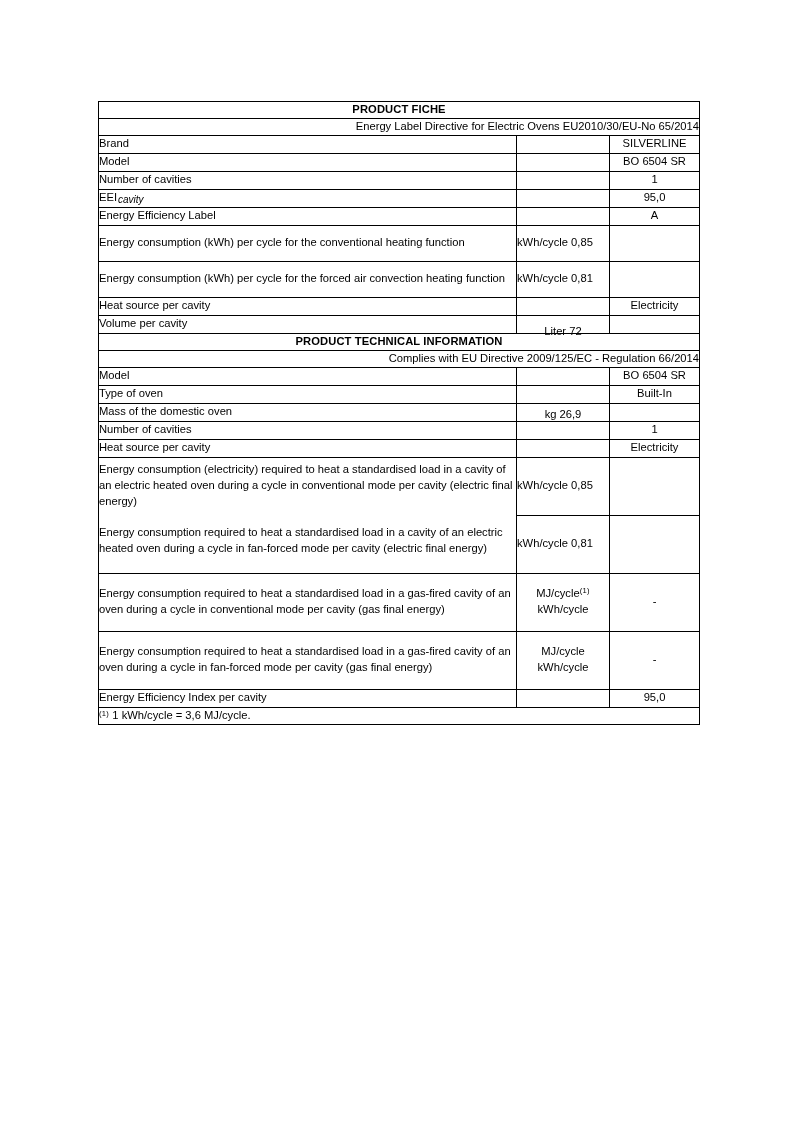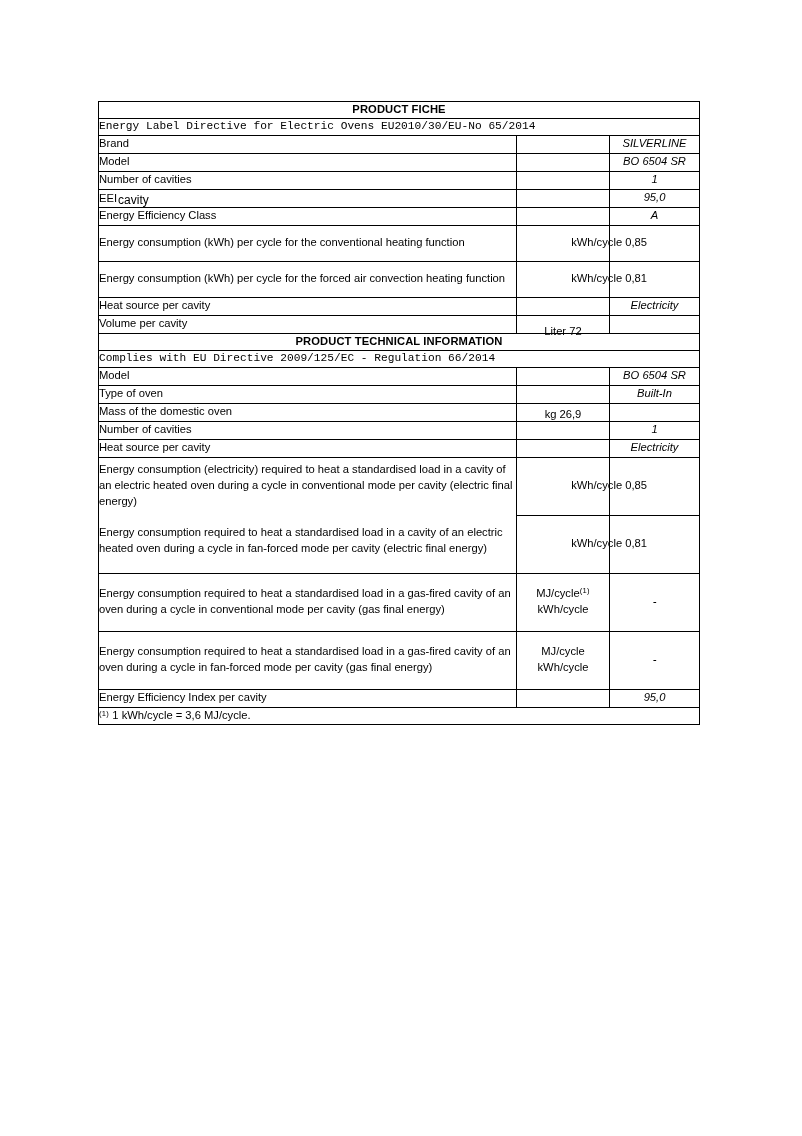--- a/index.html
+++ b/index.html
@@ -49,52 +49,51 @@
     white-space: normal;
   }
   .cell-mid {
     text-align: center;
     padding: 1px 2px;
     position: relative;
   }
   .cell-right {
     text-align: center;
     padding: 1px 2px;
-    font-style: italic;
   }
 
   
   .section-title td {
     text-align: center;
     font-weight: bold;
     font-size: 12.4px;
     padding: 7px 0 7px 0;
     letter-spacing: 0.1px;
   }
 
   .directive td {
-    text-align: left;
+    text-align: right;
     padding: 1px 0 1px 3px;
     font-size: 11.2px;
-    font-family: Liberation Mono, monospace;
   }
 
   .footnote td {
     text-align: left;
     padding: 2px 0 3px 3px;
     font-size: 11px;
     margin-left: 16px;
   }
 
   sub.cav {
-    font-size: 12px;
+    font-size: 10px;
     vertical-align: baseline;
     position: relative;
     top: 2px;
     padding-left: 1px;
+    font-style: italic;
   }
 
   sup.fn {
     font-size: 7.6px;
     vertical-align: baseline;
     position: relative;
     top: -4px;
     padding-left: 0px;
     letter-spacing: 0.3px;
   }
@@ -103,25 +102,25 @@
     font-size: 7.6px;
     vertical-align: baseline;
     position: relative;
     top: -3px;
     letter-spacing: 0.3px;
   }
 
   
   .overflow-unit {
     position: absolute;
-    left: 8px;
+    left: 0;
     top: 50%;
     transform: translateY(-50%);
     width: 122px;
-    text-align: right;
+    text-align: left;
     white-space: nowrap;
     z-index: 5;
     pointer-events: none;
   }
 
   
   .unit-low {
     position: absolute;
     left: 0;
     width: 100%;
@@ -194,21 +193,21 @@
         <td class="cell-right">1</td>
       </tr>
 
       <tr class="row-std">
         <td class="cell-label"><span>EEI</span><sub class="cav">cavity</sub></td>
         <td class="cell-mid"></td>
         <td class="cell-right">95,0</td>
       </tr>
 
       <tr class="row-std">
-        <td class="cell-label">Energy Efficiency Class</td>
+        <td class="cell-label">Energy Efficiency Label</td>
         <td class="cell-mid"></td>
         <td class="cell-right">A</td>
       </tr>
 
       <tr class="tall-2">
         <td class="cell-label">Energy consumption (kWh) per cycle for the conventional heating function</td>
         <td class="cell-mid">
             <span class="overflow-unit">kWh/cycle 0,85</span>
           </td>
         <td class="cell-right"></td>

